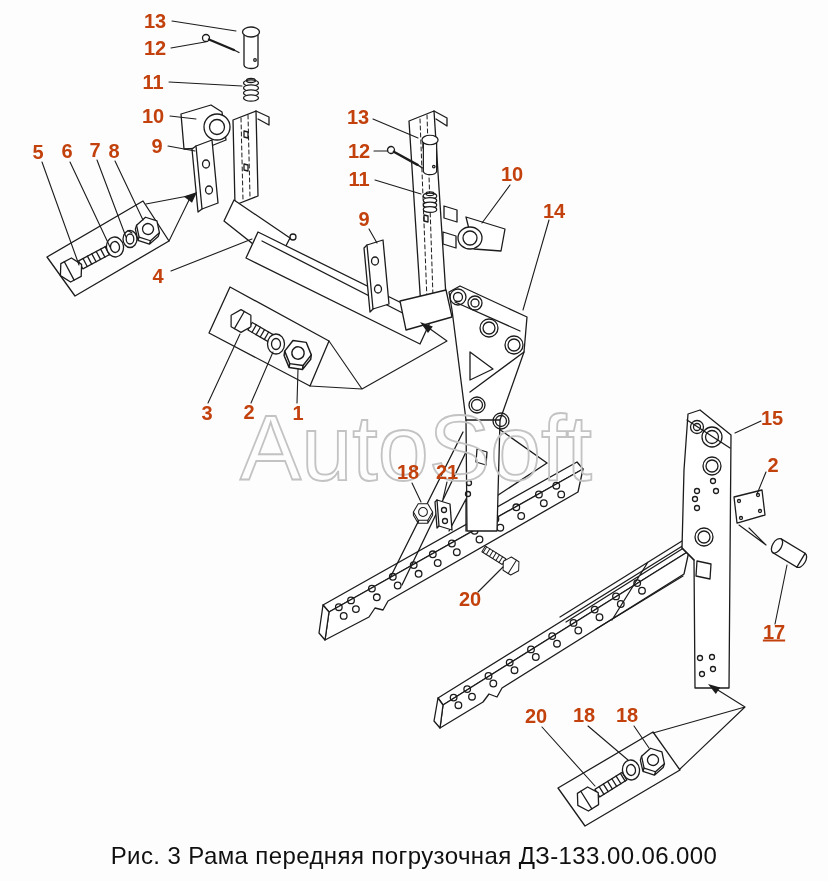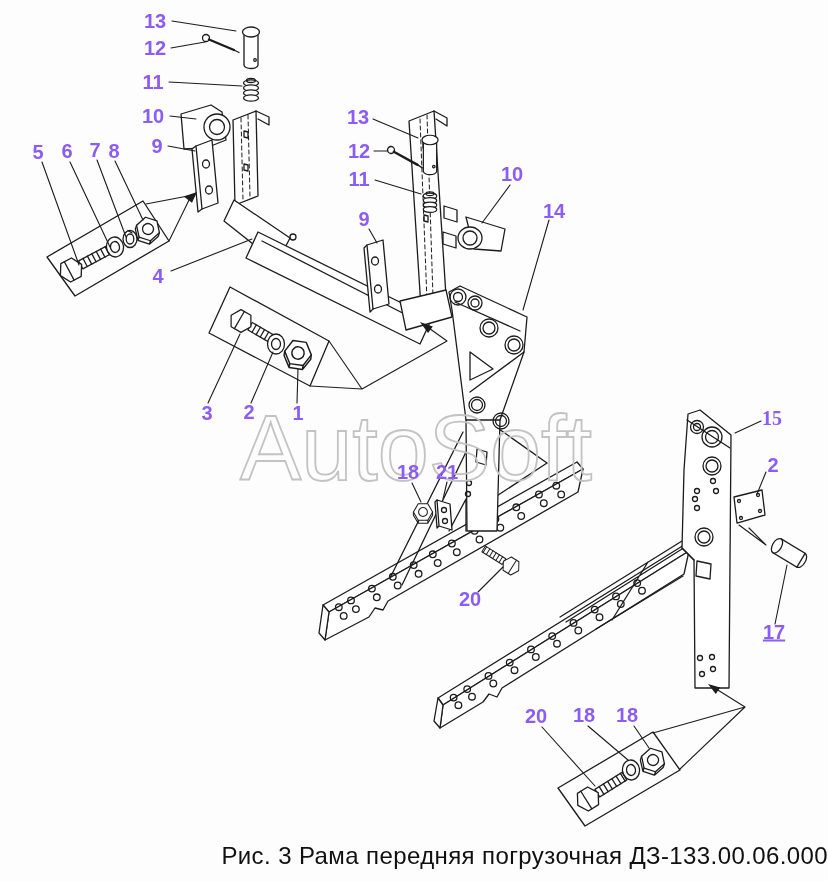--- a/index.html
+++ b/index.html
@@ -9,22 +9,22 @@
   svg path,svg polygon,svg circle,svg ellipse,svg line,svg polyline,svg rect{
     stroke:#1c1c1c;stroke-width:1.3;fill:none;stroke-linejoin:round;stroke-linecap:round;}
   svg .f{fill:#ffffff;}
   svg .ld{stroke-width:1.1;}
   svg .ah{fill:#1c1c1c;stroke:none;}
   svg .thick{stroke-width:2.4;}
   svg .dsh{stroke-dasharray:4 3;stroke-width:1;}
   svg .wm{stroke:#c3c3c3;stroke-width:1.8;fill:none;font-family:"Liberation Sans",sans-serif;
     font-size:93px;font-weight:400;}
   .callout{position:absolute;transform:translate(-50%,-50%);
-    font:700 20px "Liberation Sans",sans-serif;color:#8b5cf6;white-space:nowrap;}
-  .caption{position:absolute;left:0;right:0;top:842px;text-align:right;
+    font:700 20px "Liberation Sans",sans-serif;color:#c2410c;white-space:nowrap;}
+  .caption{position:absolute;left:0;right:0;top:842px;text-align:center;
     font:400 24px "Liberation Sans",sans-serif;color:#101010;letter-spacing:.4px;}
 </style>
 </head>
 <body>
 
 <div class="stage">
 
 <svg width="828" height="881" viewBox="0 0 828 881">
   <defs>
     <g id="tpl-nut">
@@ -360,21 +360,21 @@
       <span class="callout" style="left: 359px; top: 179px;">11</span>
       <span class="callout" style="left: 364px; top: 219px;">9</span>
       <span class="callout" style="left: 512px; top: 174px;">10</span>
       <span class="callout" style="left: 554px; top: 211px; text-align: center;">14</span>
       <span class="callout" style="left: 207px; top: 413px;">3</span>
       <span class="callout" style="left: 249px; top: 412px;">2</span>
       <span class="callout" style="left: 298px; top: 413px;">1</span>
       <span class="callout" style="left: 408px; top: 472px;">18</span>
       <span class="callout" style="left: 447px; top: 472px;">21</span>
       <span class="callout" style="left: 470px; top: 599px;">20</span>
-      <span class="callout" style="left: 772px; top: 418px; font-family: Liberation Serif, serif;">15</span>
+      <span class="callout" style="left: 772px; top: 418px;">15</span>
       <span class="callout" style="left: 773px; top: 465px;">2</span>
       <span class="callout" style="left: 774px; top: 632px; text-decoration: underline;">17</span>
       <span class="callout" style="left: 536px; top: 716px;">20</span>
       <span class="callout" style="left: 584px; top: 715px;">18</span>
       <span class="callout" style="left: 627px; top: 715px;">18</span>
     </div>
 
 <div class="caption">Рис. 3 Рама передняя погрузочная  ДЗ-133.00.06.000</div>
 
 </div>

